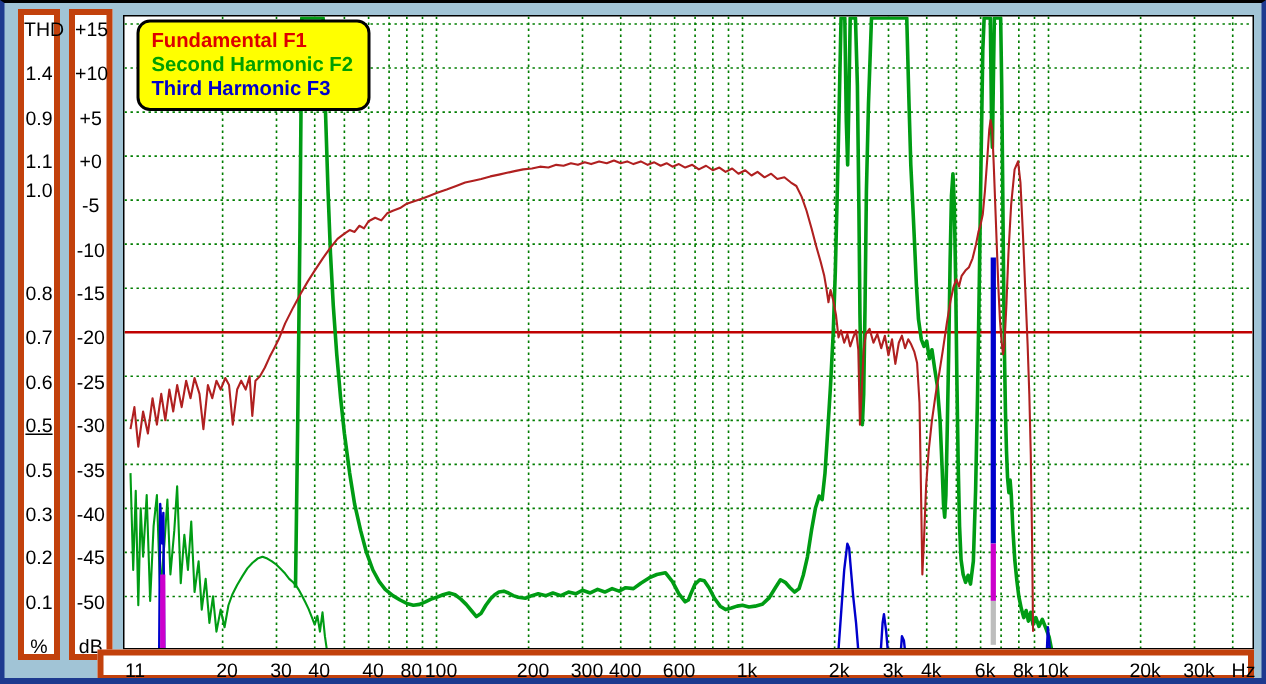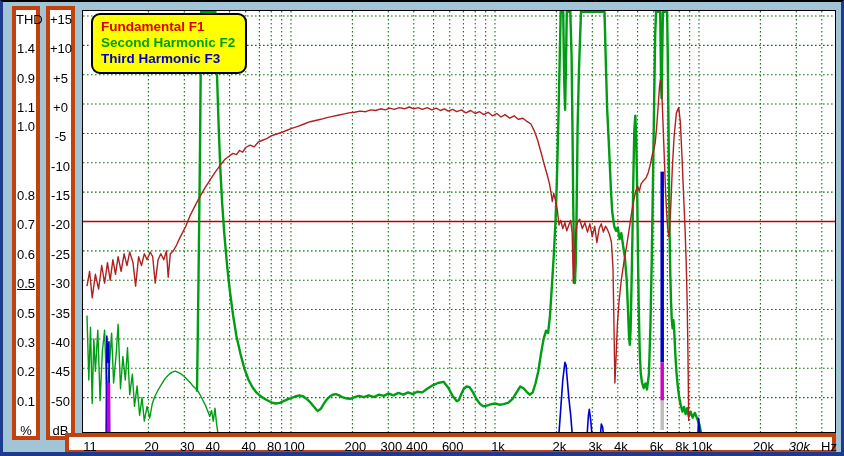--- a/index.html
+++ b/index.html
@@ -166,21 +166,21 @@
       <div class="hlabel" style="left: 347.82px;">400</div>
       <div class="hlabel" style="left: 383.743px;">600</div>
       <div class="hlabel" style="left: 429px;">1k</div>
       <div class="hlabel" style="left: 490.41px;">2k</div>
       <div class="hlabel" style="left: 526.333px;">3k</div>
       <div class="hlabel" style="left: 551.82px;">4k</div>
       <div class="hlabel" style="left: 587.743px;">6k</div>
       <div class="hlabel" style="left: 613.23px;">8k</div>
       <div class="hlabel" style="left: 633px;">10k</div>
       <div class="hlabel" style="left: 694.41px;">20k</div>
-      <div class="hlabel" style="left: 730.333px; font-style: italic;">30k</div>
+      <div class="hlabel" style="left: 730.333px;">30k</div>
       <div class="hlabel" style="left: 760px;">Hz</div>
     </div>
 
   <div id="legend">
     <div class="legend-row" style="color: rgb(221, 0, 0);">Fundamental F1</div>
     <div class="legend-row" style="color: rgb(0, 160, 0);">Second Harmonic F2</div>
     <div class="legend-row" style="color: rgb(0, 0, 204);">Third Harmonic F3</div>
   </div>
 
 </div>

